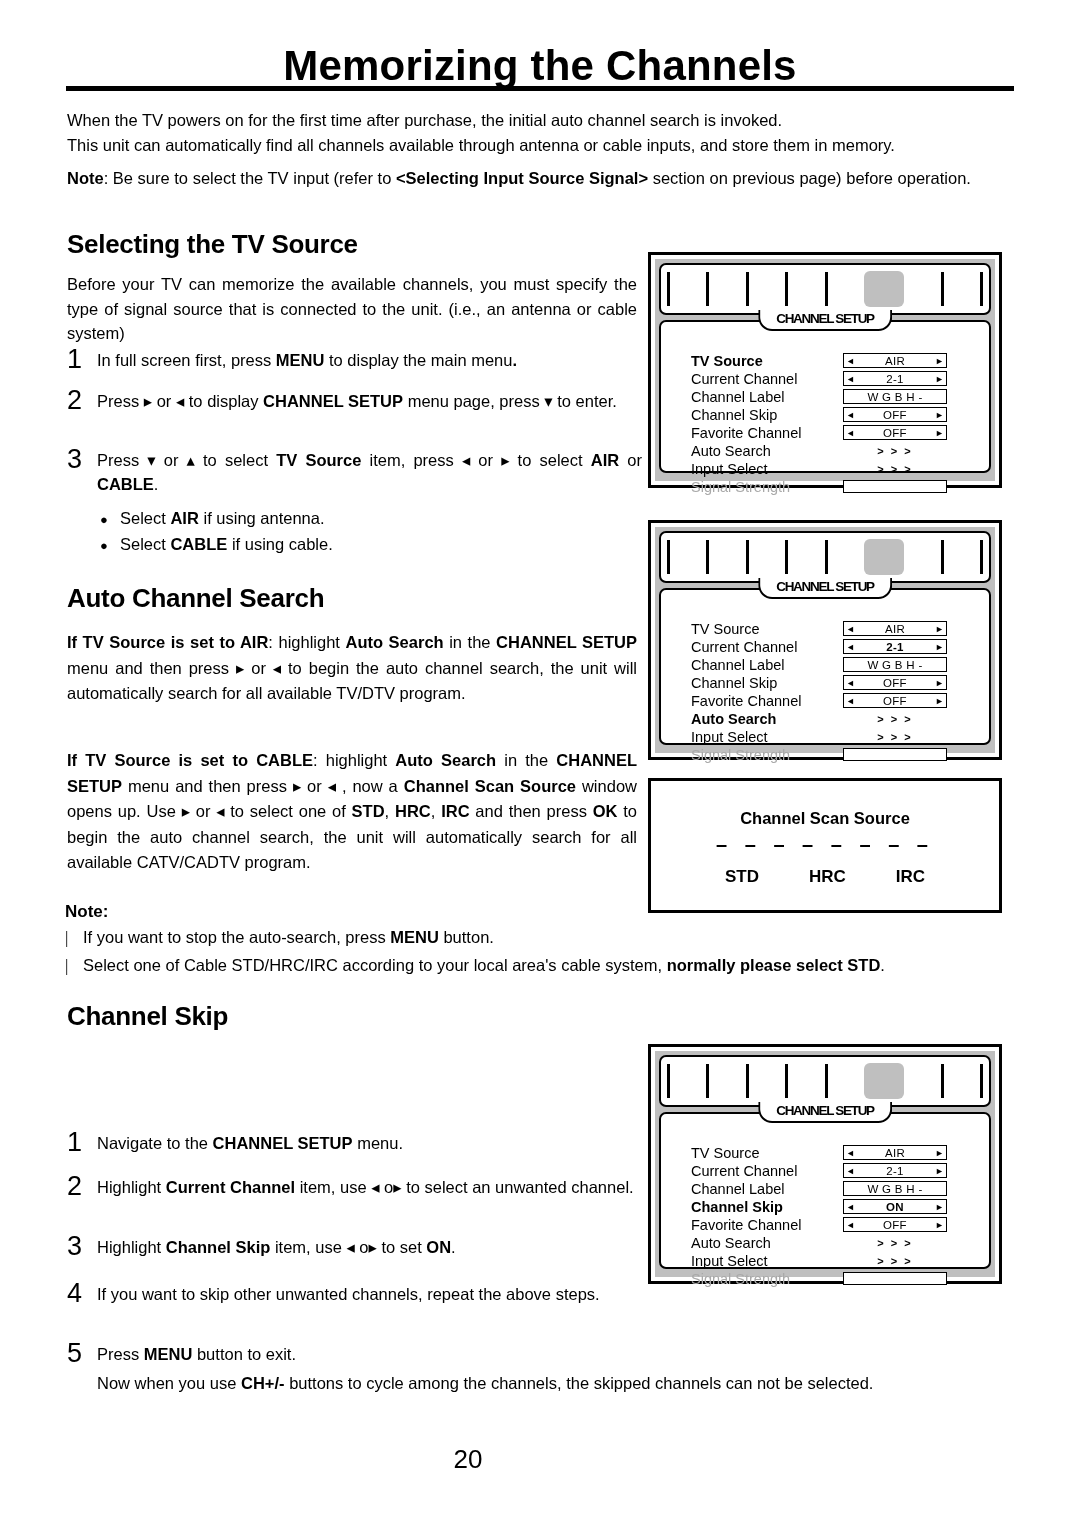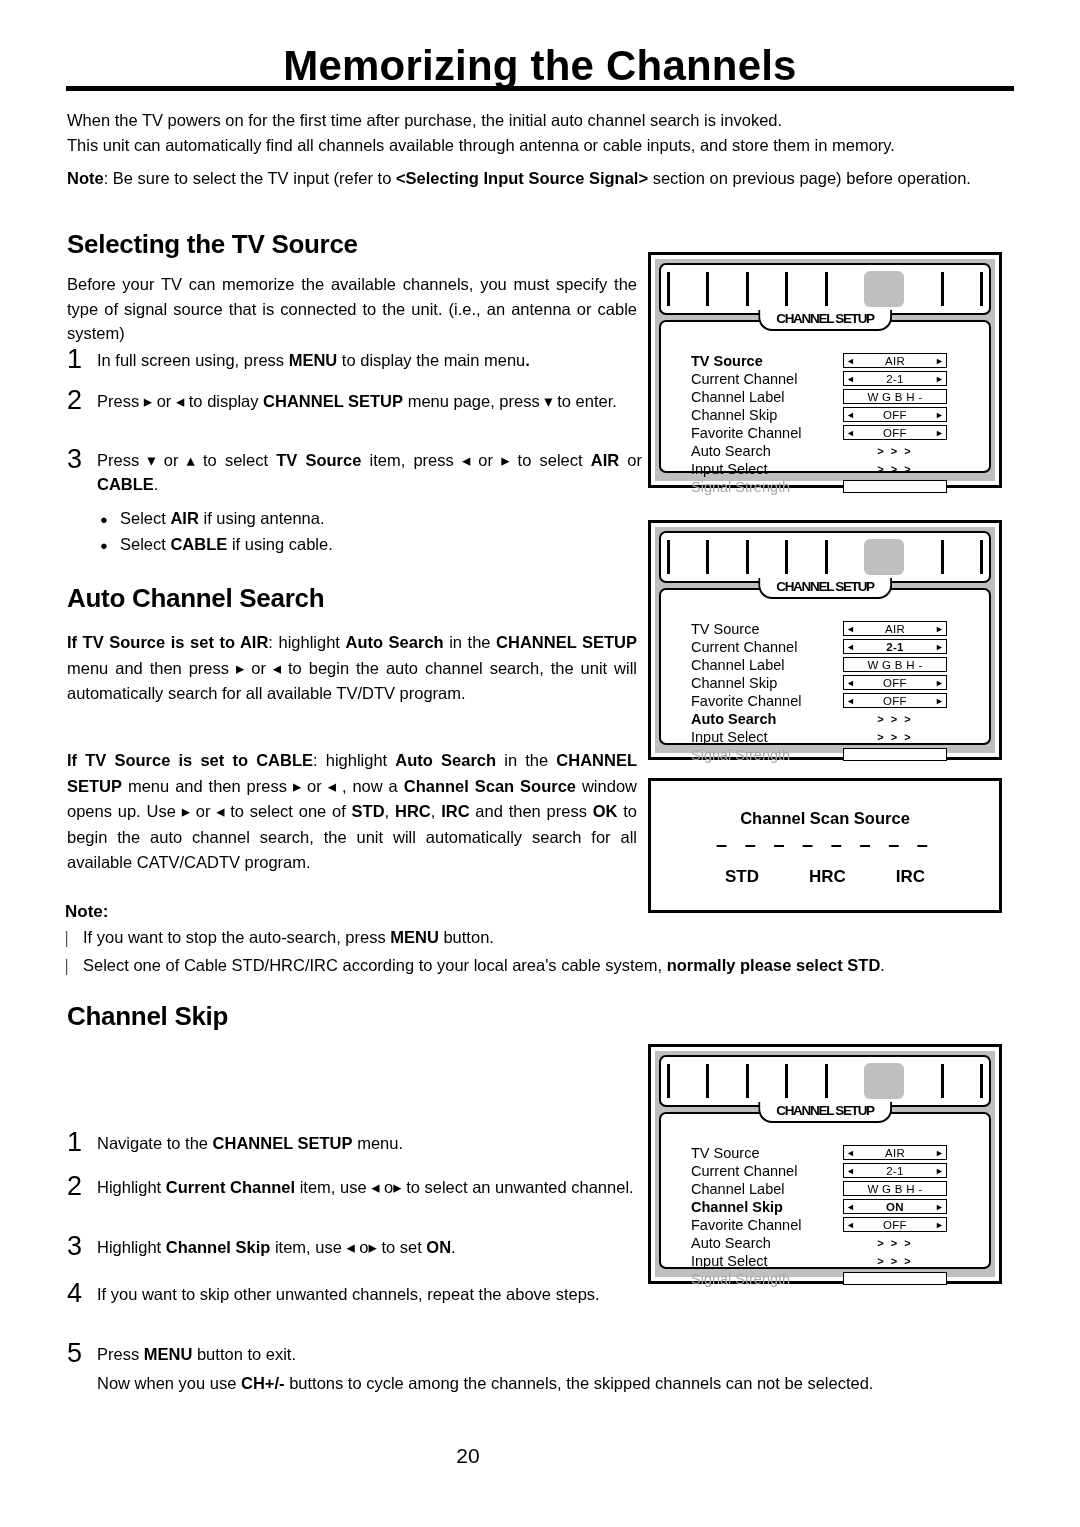--- a/index.html
+++ b/index.html
@@ -144,21 +144,21 @@
     flex: 0 0 18px; width: 18px;
     font-family: "Liberation Serif", serif;
     font-size: 17px;
   }
 
   
   .page-number {
     position: absolute;
     left: 0; top: 1444px; width: 936px;
     text-align: center;
-    font-size: 21px;
+    font-size: 26px;
   }
 
   
   .osd {
     position: absolute;
     background: #ffffff;
     border: 3px solid #000;
     padding: 4px;
   }
   .osd-inner { background: #bfbfbf; padding: 4px; height: 100%; }
@@ -312,21 +312,21 @@
     <span class="b">Note</span><span>: Be sure to select the TV input (refer to </span><span class="b">&lt;Selecting Input Source Signal&gt;</span><span> section on previous page) before operation.</span>
   </div>
 
   <div class="body-text intro2">This unit can automatically find all channels available through antenna or cable inputs, and store them in memory.</div>
 
   <div class="section-heading h-tvsource">Selecting the TV Source</div>
   <div class="para p-tvsource">Before your TV can memorize the available channels, you must specify the type of signal source that is connected to the unit. (i.e., an antenna or cable system)</div>
 
   <div class="step s1">
     <div class="num">1</div>
-    <div class="txt"><span>In full screen using, press </span><span class="b">MENU</span><span> to display the main menu</span><span class="b">.</span></div>
+    <div class="txt"><span>In full screen first, press </span><span class="b">MENU</span><span> to display the main menu</span><span class="b">.</span></div>
   </div>
   <div class="step s2">
     <div class="num">2</div>
     <div class="txt"><span>Press </span><span>▸</span><span> or </span><span>◂</span><span> to display </span><span class="b">CHANNEL SETUP</span><span> menu page, press </span><span>▾</span><span> to enter.</span></div>
   </div>
   <div class="step s3">
     <div class="num">3</div>
     <div class="txt"><span>Press </span><span>▾</span><span> or </span><span>▴</span><span> to select </span><span class="b">TV Source</span><span> item, press </span><span>◂</span><span> or </span><span>▸</span><span> to select </span><span class="b">AIR</span><span> or </span><span class="b">CABLE</span><span>.</span></div>
   </div>
 

